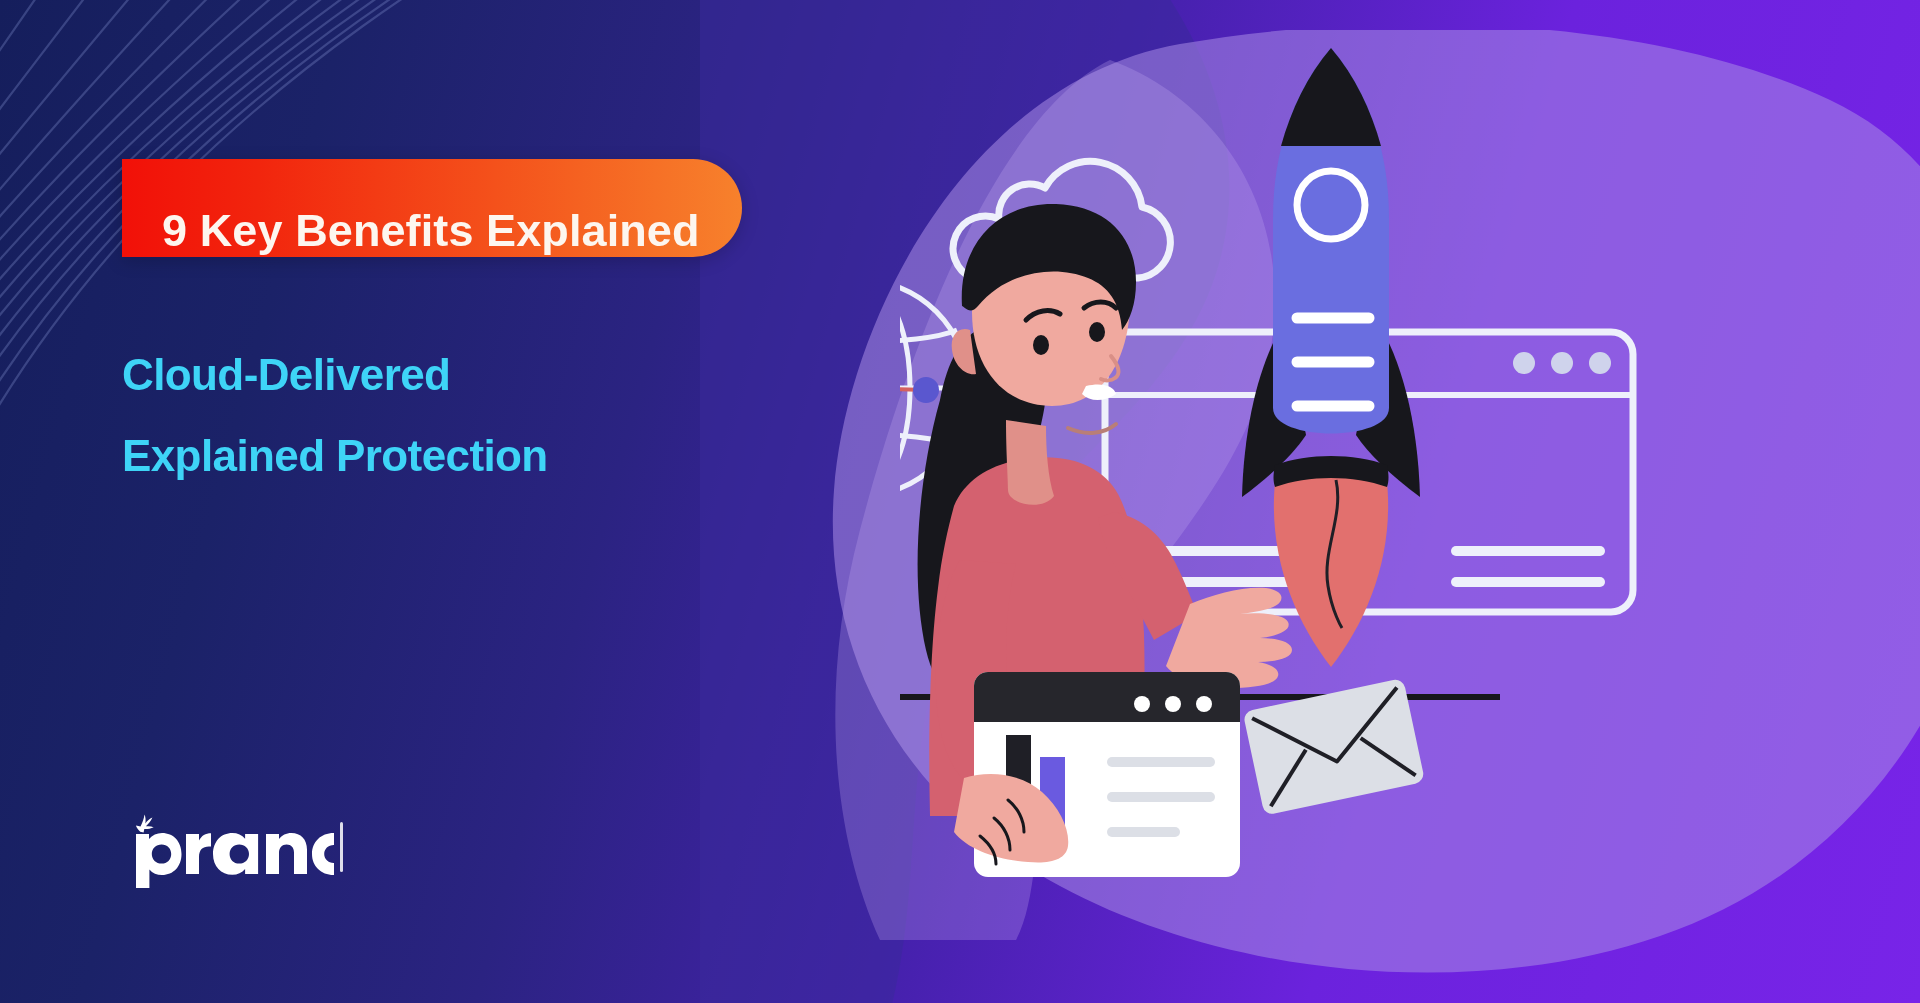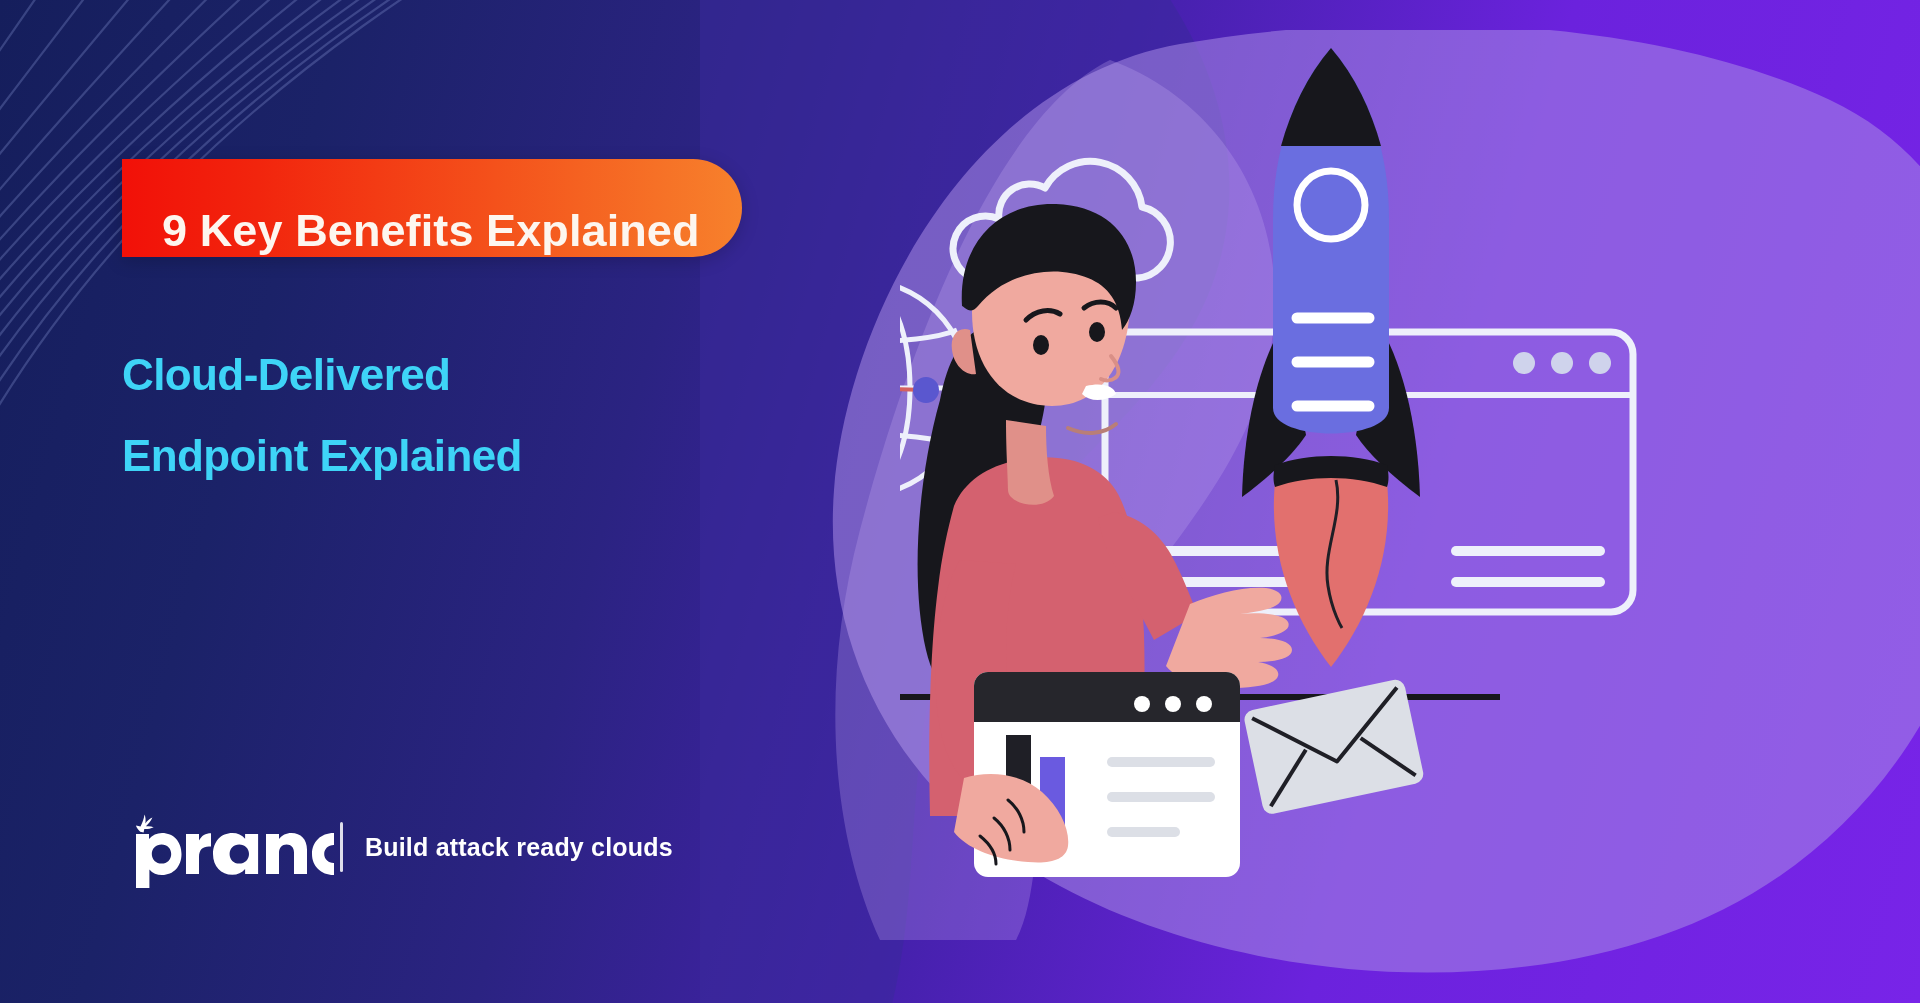--- a/index.html
+++ b/index.html
@@ -104,21 +104,21 @@
   </div>
 
   <div class="left-col">
 
     <div class="badge">
       <span class="badge-text">9 Key Benefits Explained</span>
     </div>
 
     <div class="sub-head">
       <span>Cloud-Delivered</span>
-      <span>Endpoint Explained</span>
+      <span>Explained Protection</span>
     </div>
 
 
     <div class="brand">
       <div class="brand-mark">
         <svg width="212" height="84" viewBox="0 0 212 84">
           <g fill="#ffffff">
 
             <path d="M18.5,22.5 C20.5,18.5 22,14.5 22.5,10.5 C23.6,13.2 23.9,16.4 23.3,19.6 C25.2,16.9 27.6,14.8 30.4,13.6 C28.9,17 26.6,20 23.9,22.3 C26.6,21.9 29.3,22.2 31.7,23.2 C28.6,24.6 25.4,25.2 22.3,25 L21.6,28.4 L18.2,27.7 C16.2,26.1 14.7,24 13.9,21.6 C15.5,21.8 17.1,22.1 18.5,22.5 Z"></path>
 
@@ -128,21 +128,20 @@
 
             <path d="M91,50 c0,-12.4 8,-21 19.4,-21 c5,0 9.7,2 12.7,5.8 V30 h13 v40 h-13 v-5 c-3,3.8 -7.7,5.8 -12.7,5.8 C99,70.8 91,62.4 91,50 Z M117.2,59.6 c5.6,0 9.8,-4 9.8,-9.6 c0,-5.6 -4.2,-9.6 -9.8,-9.6 c-5.6,0 -9.6,4 -9.6,9.6 c0,5.6 4,9.6 9.6,9.6 Z"></path>
 
             <path d="M144,30 h13 v5 c2.8,-3.8 7.2,-6 12.4,-6 c9.4,0 15.6,6.4 15.6,16.6 V70 h-13 V48.6 c0,-5 -2.8,-8 -7.4,-8 c-4.6,0 -7.6,3.2 -7.6,8.4 V70 h-13 Z"></path>
 
             <path d="M190,50 c0,-12.2 9,-21 21.6,-21 c4.4,0 8.4,1.1 11.6,3 l-4.6,11 c-2,-1.2 -4.3,-1.9 -6.8,-1.9 c-5.6,0 -9.6,4 -9.6,8.9 c0,5 4,8.9 9.6,8.9 c2.5,0 4.8,-0.7 6.8,-1.9 l4.6,11 c-3.2,1.9 -7.2,3 -11.6,3 C199,70.9 190,62.2 190,50 Z"></path>
           </g>
         </svg>
       </div>
       <div class="brand-divider"></div>
-      <div class="brand-tagline">Build attack ready clouds</div>
     </div>
   </div>
 
   <div class="illus">
     <svg width="1020" height="1003" viewBox="0 0 1020 1003">
 
       <g fill="none" stroke="#eef0fb" stroke-width="7" stroke-linecap="round" stroke-linejoin="round">
         <path d="M72,278 h166 a36,36 0 0 0 4,-71 a52,52 0 0 0 -97,-19 a31,31 0 0 0 -46,31 a30,30 0 0 0 -27,59 Z"></path>
       </g>
 

